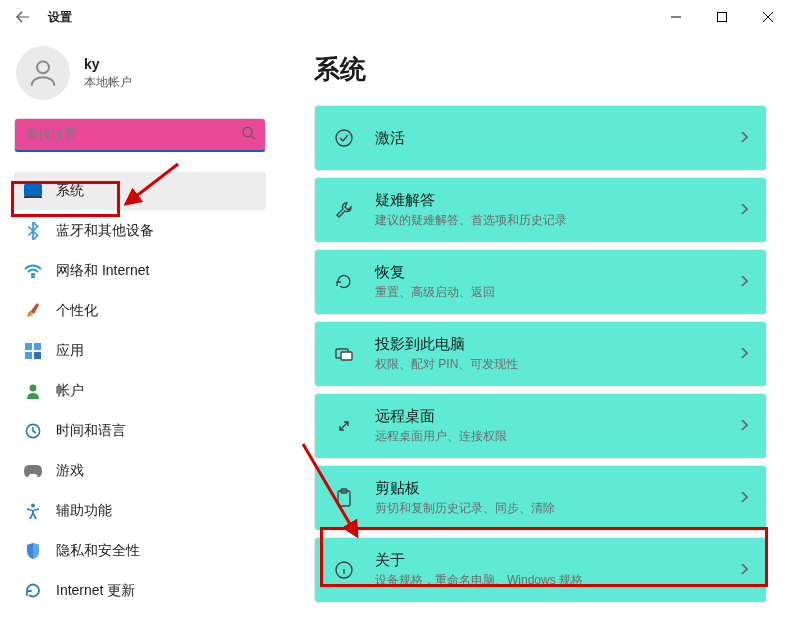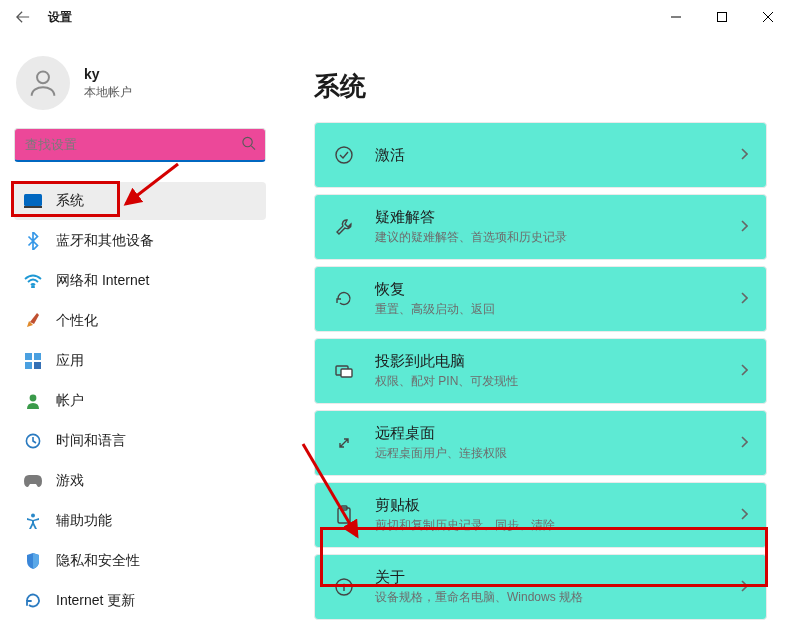--- a/index.html
+++ b/index.html
@@ -3,21 +3,21 @@
 <meta charset="utf-8">
 <style>
 * { margin:0; padding:0; box-sizing:border-box; font-family:"Segoe UI","Microsoft YaHei",sans-serif; }
 body { width:791px; height:620px; background:#ffffff; overflow:hidden; position:relative; }
 .titlebar { height:34px; display:flex; align-items:center; padding:0 0 0 6px; }
 .back-btn { width:34px; height:34px; display:flex; align-items:center; justify-content:center; color:#555; }
 .app-title { font-size:12px; margin-left:8px; font-weight:600; color:#1c1c1c; }
 .win-controls { margin-left:auto; display:flex; }
 .win-btn { width:46px; height:34px; display:flex; align-items:center; justify-content:center; color:#000; }
 .win-btn svg { width:10px; height:10px; }
-.content { display:flex; height:calc(100% - 34px);align-items:flex-end; }
+.content { display:flex; height:calc(100% - 34px); }
 .sidebar { width:276px; padding:6px 10px 0 14px; display:flex; flex-direction:column; }
 .user-row { display:flex; align-items:center; gap:14px; padding:6px 2px 14px 2px; }
 .avatar { width:54px; height:54px; border-radius:50%; background:#eaeaea; display:flex; align-items:center; justify-content:center; color:#8a8a8a; }
 .user-name { font-size:14px; font-weight:600; color:#1c1c1c; }
 .user-sub { font-size:12px; color:#5a5a5a; margin-top:2px; }
 .search-wrap { margin:4px 0 20px 0; position:relative; }
 .search-input { width:100%; height:34px; border:1px solid #e1e1e1; border-bottom:2px solid #0067c0; background:#ec4899; border-radius:4px; padding:0 34px 0 10px; font-size:13px; color:#333; outline:none; }
 .search-input::placeholder { color:#7a7a7a; }
 .search-icon { position:absolute; right:10px; top:50%; transform:translateY(-50%); color:#5a5a5a; }
 .nav { display:flex; flex-direction:column; gap:2px; }

